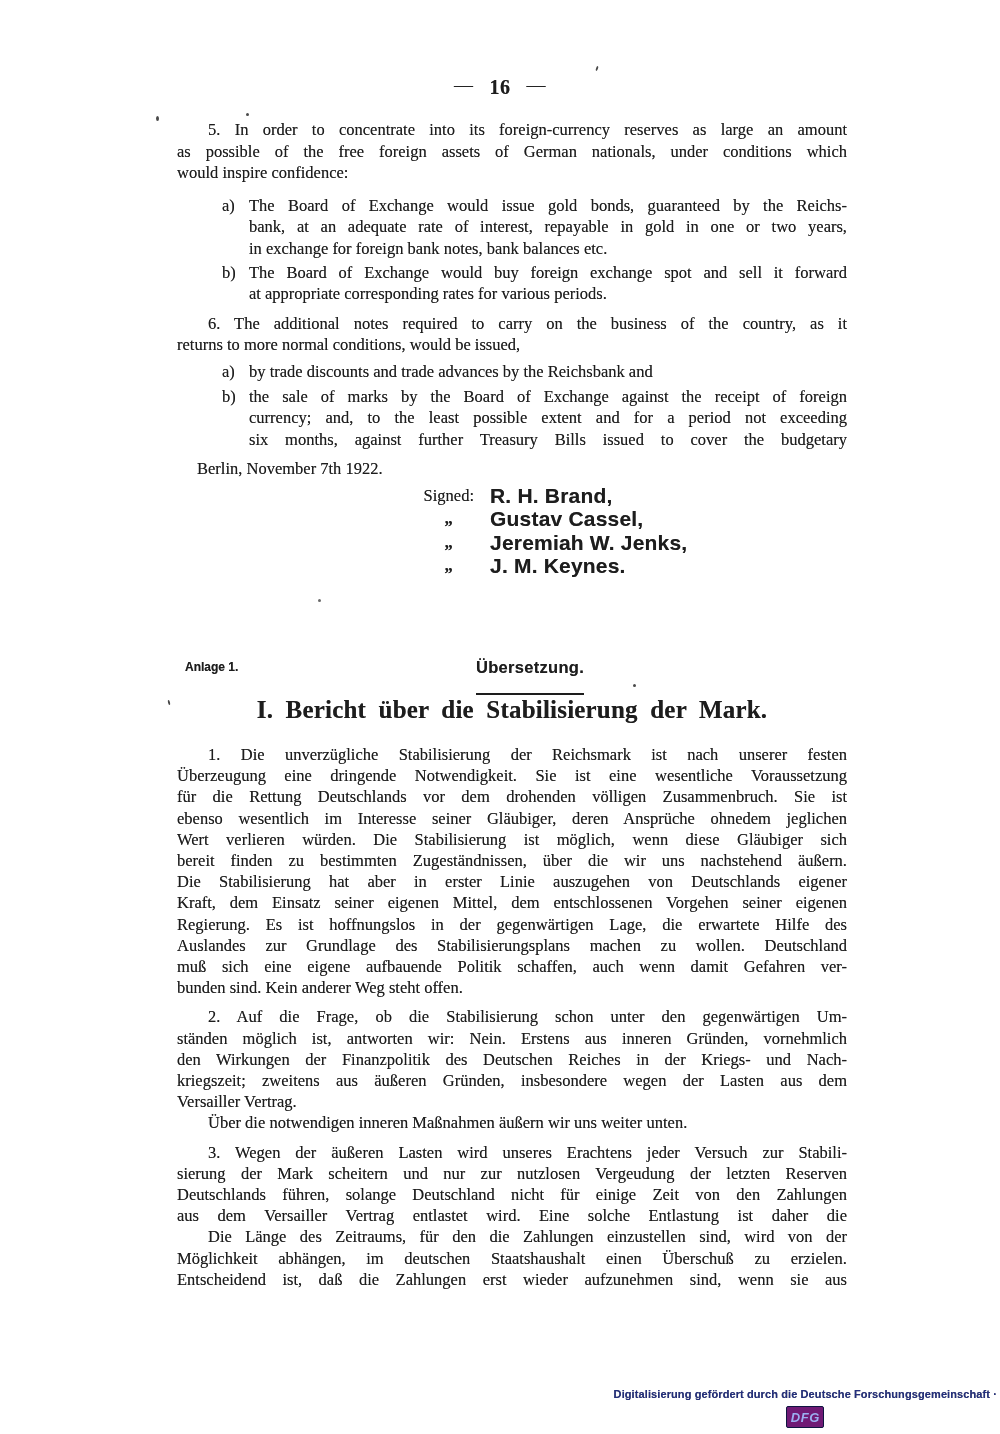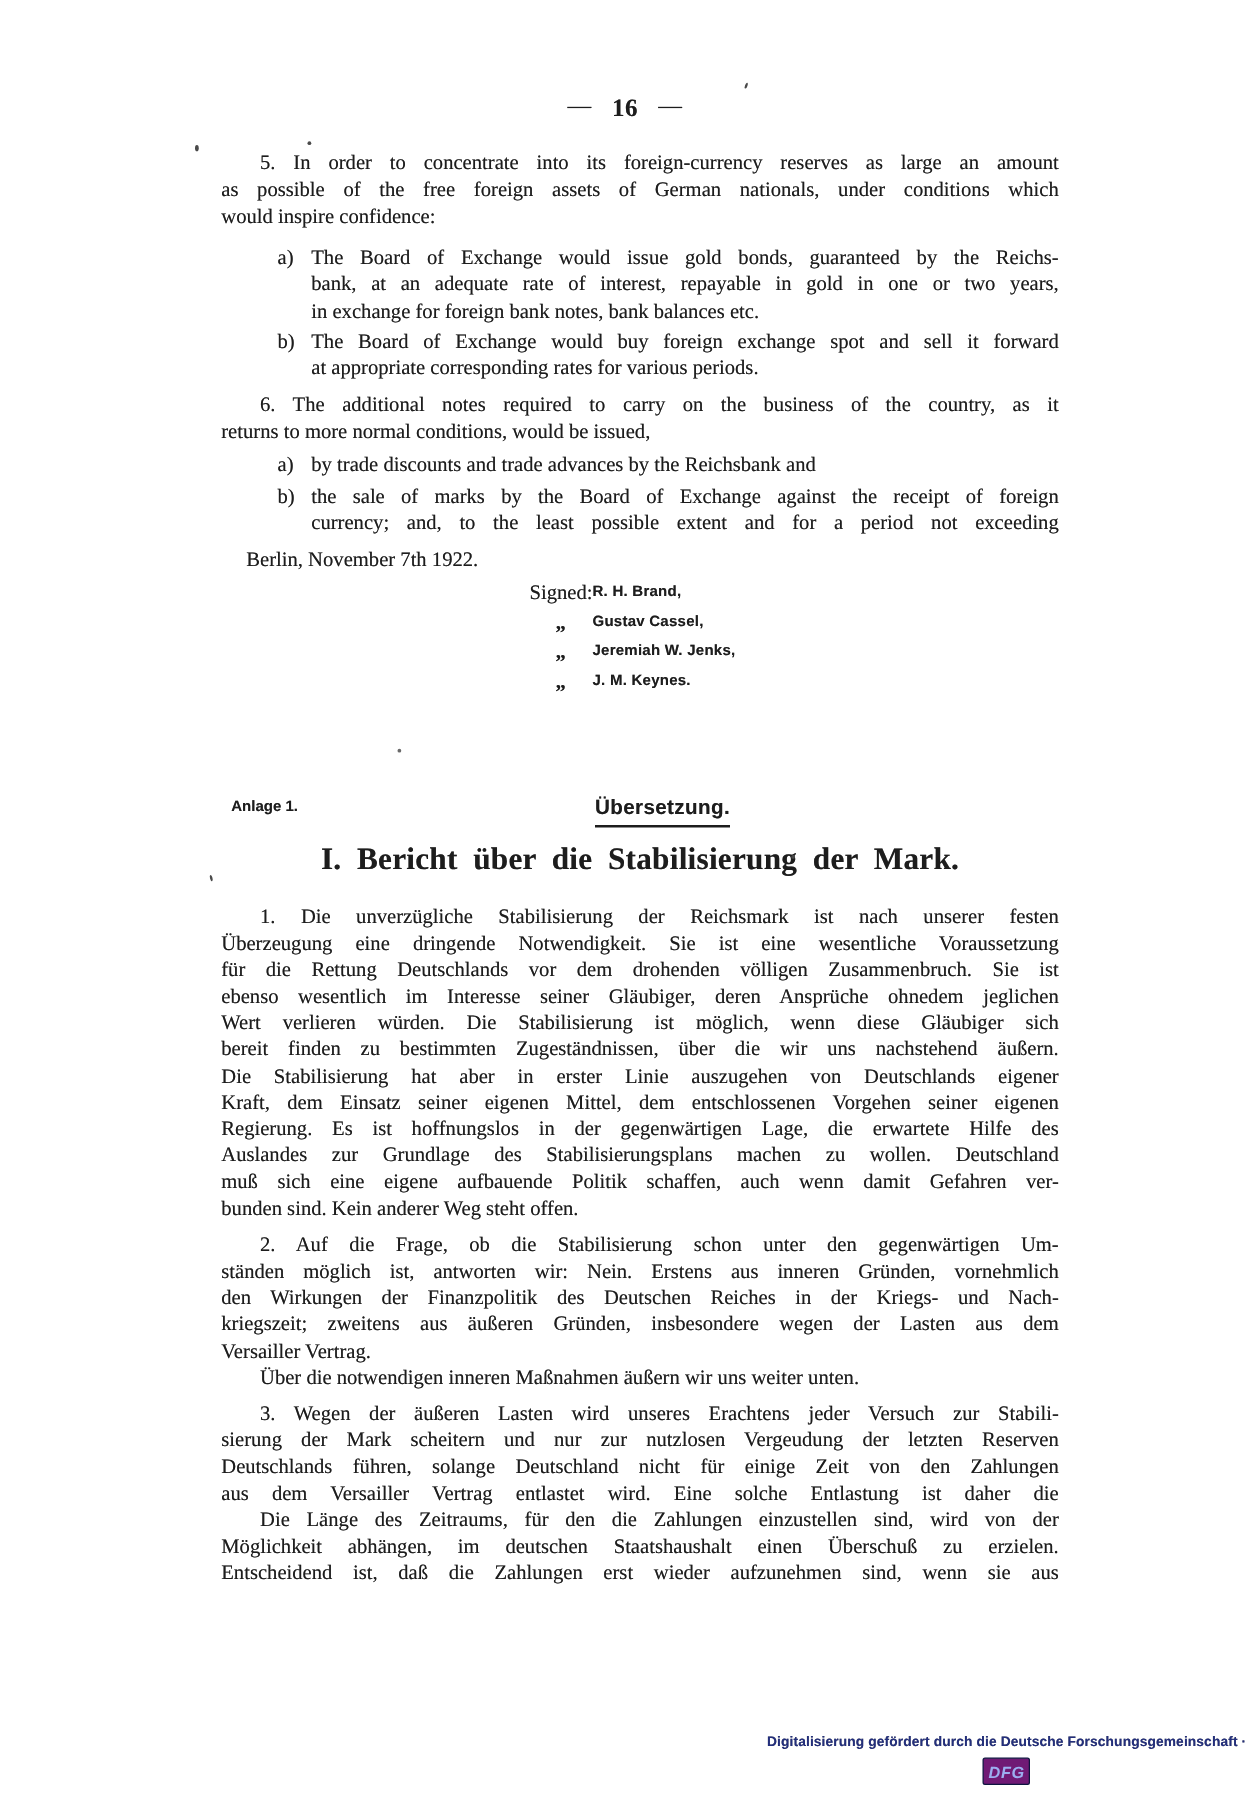--- a/index.html
+++ b/index.html
@@ -34,32 +34,32 @@
   .p6{margin-top:8px;}
   .li-a6{margin-top:5px;}
   .li-b6{margin-top:3px;}
 
   .dateline{margin-top:8px;text-indent:20px;}
 
   .sig{margin-top:4px;margin-left:245px;line-height:23.5px;}
   .sig-row{display:flex;}
   .sig-label{flex:none;width:52px;text-align:right;}
   .sig-label.ditto{text-align:center;font-weight:bold;letter-spacing:-1px;}
-  .sig-name{margin-left:0;font-family:"Liberation Sans",sans-serif;font-weight:bold;font-size:12px;letter-spacing:.2px;}
+  .sig-name{margin-left:16px;font-family:"Liberation Sans",sans-serif;font-weight:bold;font-size:21px;letter-spacing:.2px;}
 
   
   .anlage-row{position:relative;margin-top:79px;height:24px;}
   .anlage{
     position:absolute;left:8px;top:0;
     font-family:"Liberation Sans",sans-serif;font-weight:bold;font-size:12px;
   }
   .uebers-wrap{text-align:center;}
   .uebers{
     display:inline-block;font-family:"Liberation Sans",sans-serif;font-weight:bold;font-size:16.5px;
-    border-bottom:2px solid #1d1d1d;padding-bottom:2px;letter-spacing:.3px;margin-left:36px;
+    border-bottom:2px solid #1d1d1d;padding-bottom:14px;letter-spacing:.3px;margin-left:36px;
   }
   .heading{
     margin:12px 0 0 0;text-align:center;font-size:25px;line-height:34px;
     font-weight:bold;word-spacing:6px;letter-spacing:.2px;
   }
   .de-para{line-height:21.2px;}
   .de1{margin-top:17px;}
   .de2{margin-top:8px;}
   .de3{margin-top:8px;}
 
@@ -131,20 +131,21 @@
         <div class="li-lines">
           <div class="ln end">by trade discounts and trade advances by the Reichsbank and</div>
         </div>
       </div>
 
       <div class="li li-b6">
         <div class="marker">b)</div>
         <div class="li-lines">
           <div class="ln">the sale of marks by the Board of Exchange against the receipt of foreign</div>
           <div class="ln">currency; and, to the least possible extent and for a period not exceeding</div>
+          <div class="ln">six months, against further Treasury Bills issued to cover the budgetary</div>
         </div>
       </div>
 
       <div class="dateline">Berlin, November 7th 1922.</div>
 
       <div class="sig">
         <div class="sig-row">
           <span class="sig-label">Signed:</span>
           <span class="sig-name">R. H. Brand,</span>
         </div>

